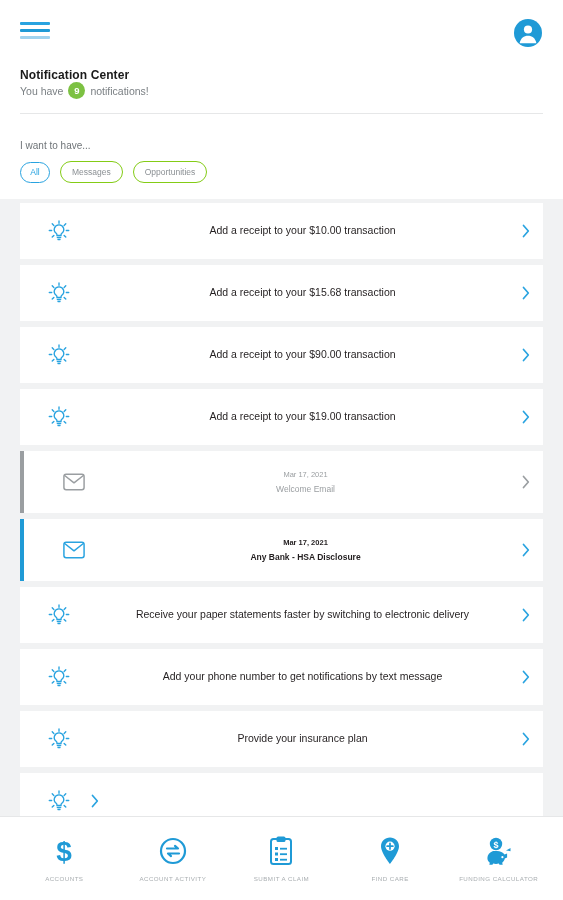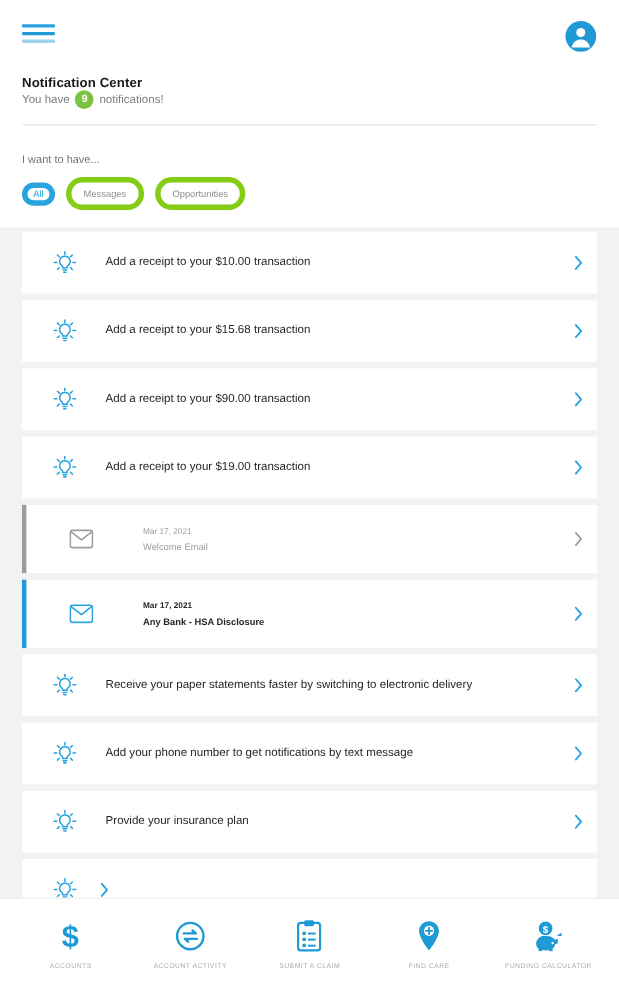--- a/index.html
+++ b/index.html
@@ -42,32 +42,32 @@
   .header-rule { height:1px; background:#e6e7e8; margin-top:14px; }
 
   
   .filter {
     background:#ffffff; padding: 12px 20px 16px 20px; flex:0 0 auto;
   }
   .filter-label { font-size:10px; color:#6f7478; margin-bottom:10px; }
   .chips { display:flex; align-items:center; gap:10px; }
   .chip {
     font-size:8.5px; color:#8b9094;
-    border:5px solid #84cc16; border-radius:999px;
+    border:1px solid #84cc16; border-radius:999px;
     padding:5px 11px; background:#ffffff; cursor:pointer;
     white-space:nowrap;
   }
   .chip.selected {
     color:#29a3e0; border-color:#29a3e0;
     width:30px; height:21px; padding:0;
     display:flex; align-items:center; justify-content:center;
   }
 
   
-  .list-area { flex:1 1 auto; background:#f1f2f3; padding: 4px 20px 0 20px; overflow:hidden; }
+  .list-area { flex:1 1 auto; background:#f1f2f3; padding: 4px 20px 0 20px; overflow:hidden;text-align:center; }
   .card {
     background:#ffffff; margin-bottom:6px;
     display:flex; align-items:center;
     position:relative;
   }
   .card.opportunity { height:56px; padding-left:20px; }
   .card.message { height:62px; padding-left:0;gap:28px; }
   .accent { width:4px; align-self:stretch; flex:0 0 4px; }
   .accent.read { background:#9a9ea1; }
   .accent.unread { background:#1f9ad6; }

